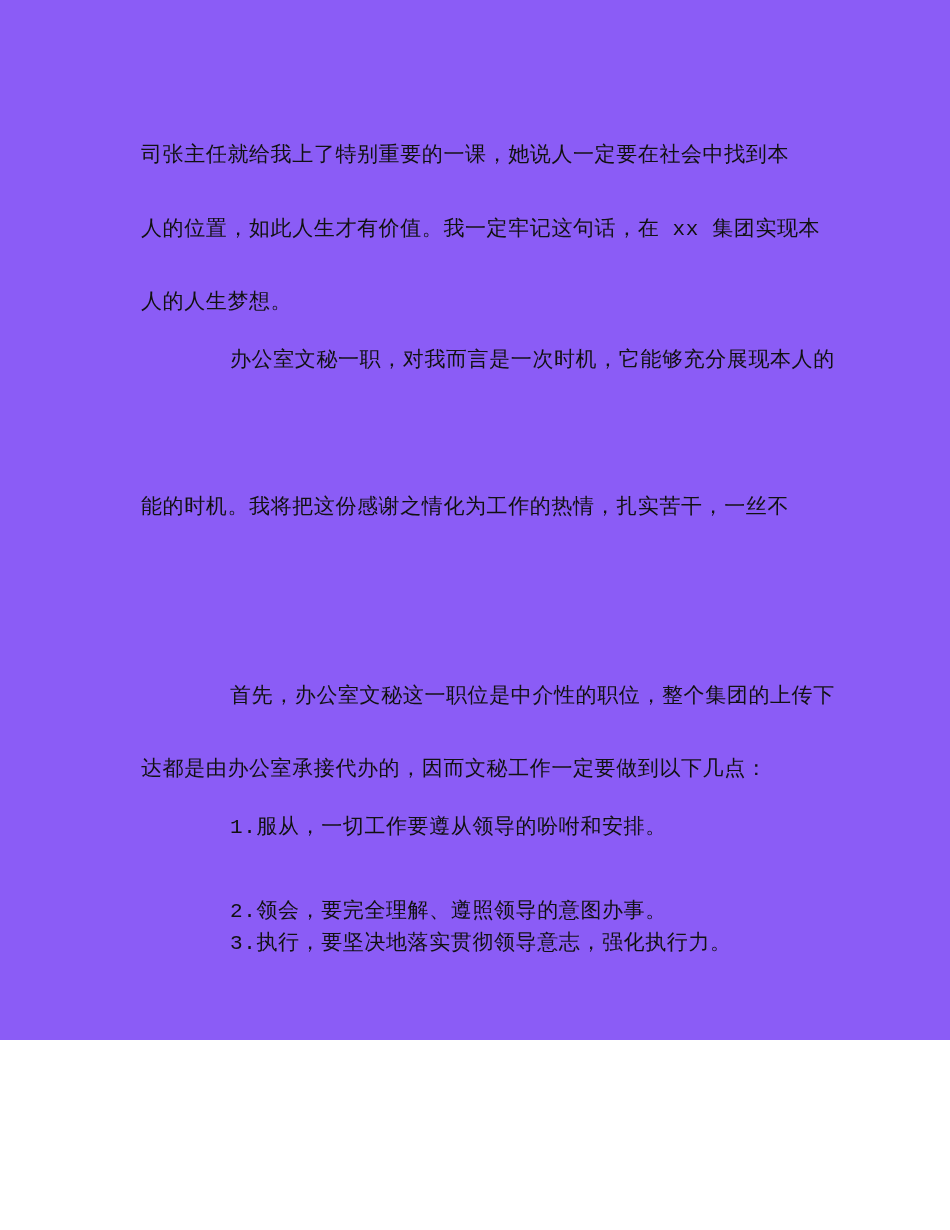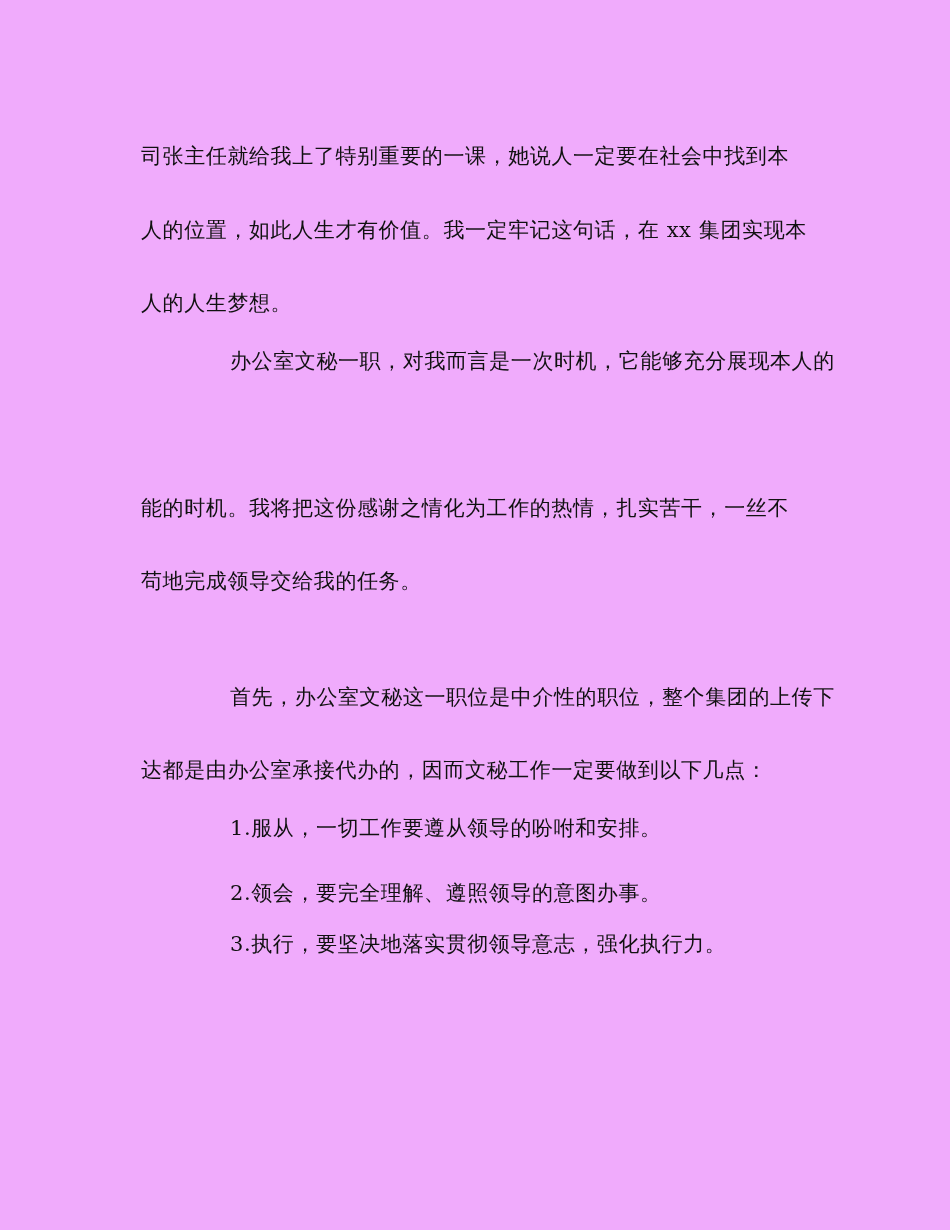--- a/index.html
+++ b/index.html
@@ -11,41 +11,41 @@
       width: 950px;
       height: 1230px;
       position: relative;
       overflow: hidden;
       font-family: "DejaVu Serif", "Liberation Serif", serif;
       color: #111111;
     }
     .page {
       position: absolute;
       left: 0; top: 0;
-      width: 950px; height: 1230px;
-      background: #f0abfc;
+      width: 950px; height: 1040px;
+      background: #8b5cf6;
+      font-family: Liberation Mono, monospace;
     }
     .line {
       position: absolute;
       left: 141px;
       font-size: 21px;
       line-height: 24px;
       white-space: nowrap;
       letter-spacing: 0.6px;
     }
     .indent { left: 185px; margin-left: 45px; }
   </style>
 </head>
 <body>
 
 <div class="page">
   <div class="line" style="top:144px">司张主任就给我上了特别重要的一课，她说人一定要在社会中找到本</div>
   <div class="line" style="top:218px">人的位置，如此人生才有价值。我一定牢记这句话，在 xx 集团实现本</div>
   <div class="line" style="top:291px">人的人生梦想。</div>
   <div class="line indent" style="top:349px">办公室文秘一职，对我而言是一次时机，它能够充分展现本人的</div>
   <div class="line" style="top:496px">能的时机。我将把这份感谢之情化为工作的热情，扎实苦干，一丝不</div>
-  <div class="line" style="top:569px">苟地完成领导交给我的任务。</div>
   <div class="line indent" style="top:685px">首先，办公室文秘这一职位是中介性的职位，整个集团的上传下</div>
   <div class="line" style="top:758px">达都是由办公室承接代办的，因而文秘工作一定要做到以下几点：</div>
   <div class="line indent" style="top:816px">1.服从，一切工作要遵从领导的吩咐和安排。</div>
-  <div class="line indent" style="top:881px">2.领会，要完全理解、遵照领导的意图办事。</div>
+  <div class="line indent" style="top:900px">2.领会，要完全理解、遵照领导的意图办事。</div>
   <div class="line indent" style="top:932px">3.执行，要坚决地落实贯彻领导意志，强化执行力。</div>
 </div>
 
 </body></html>

